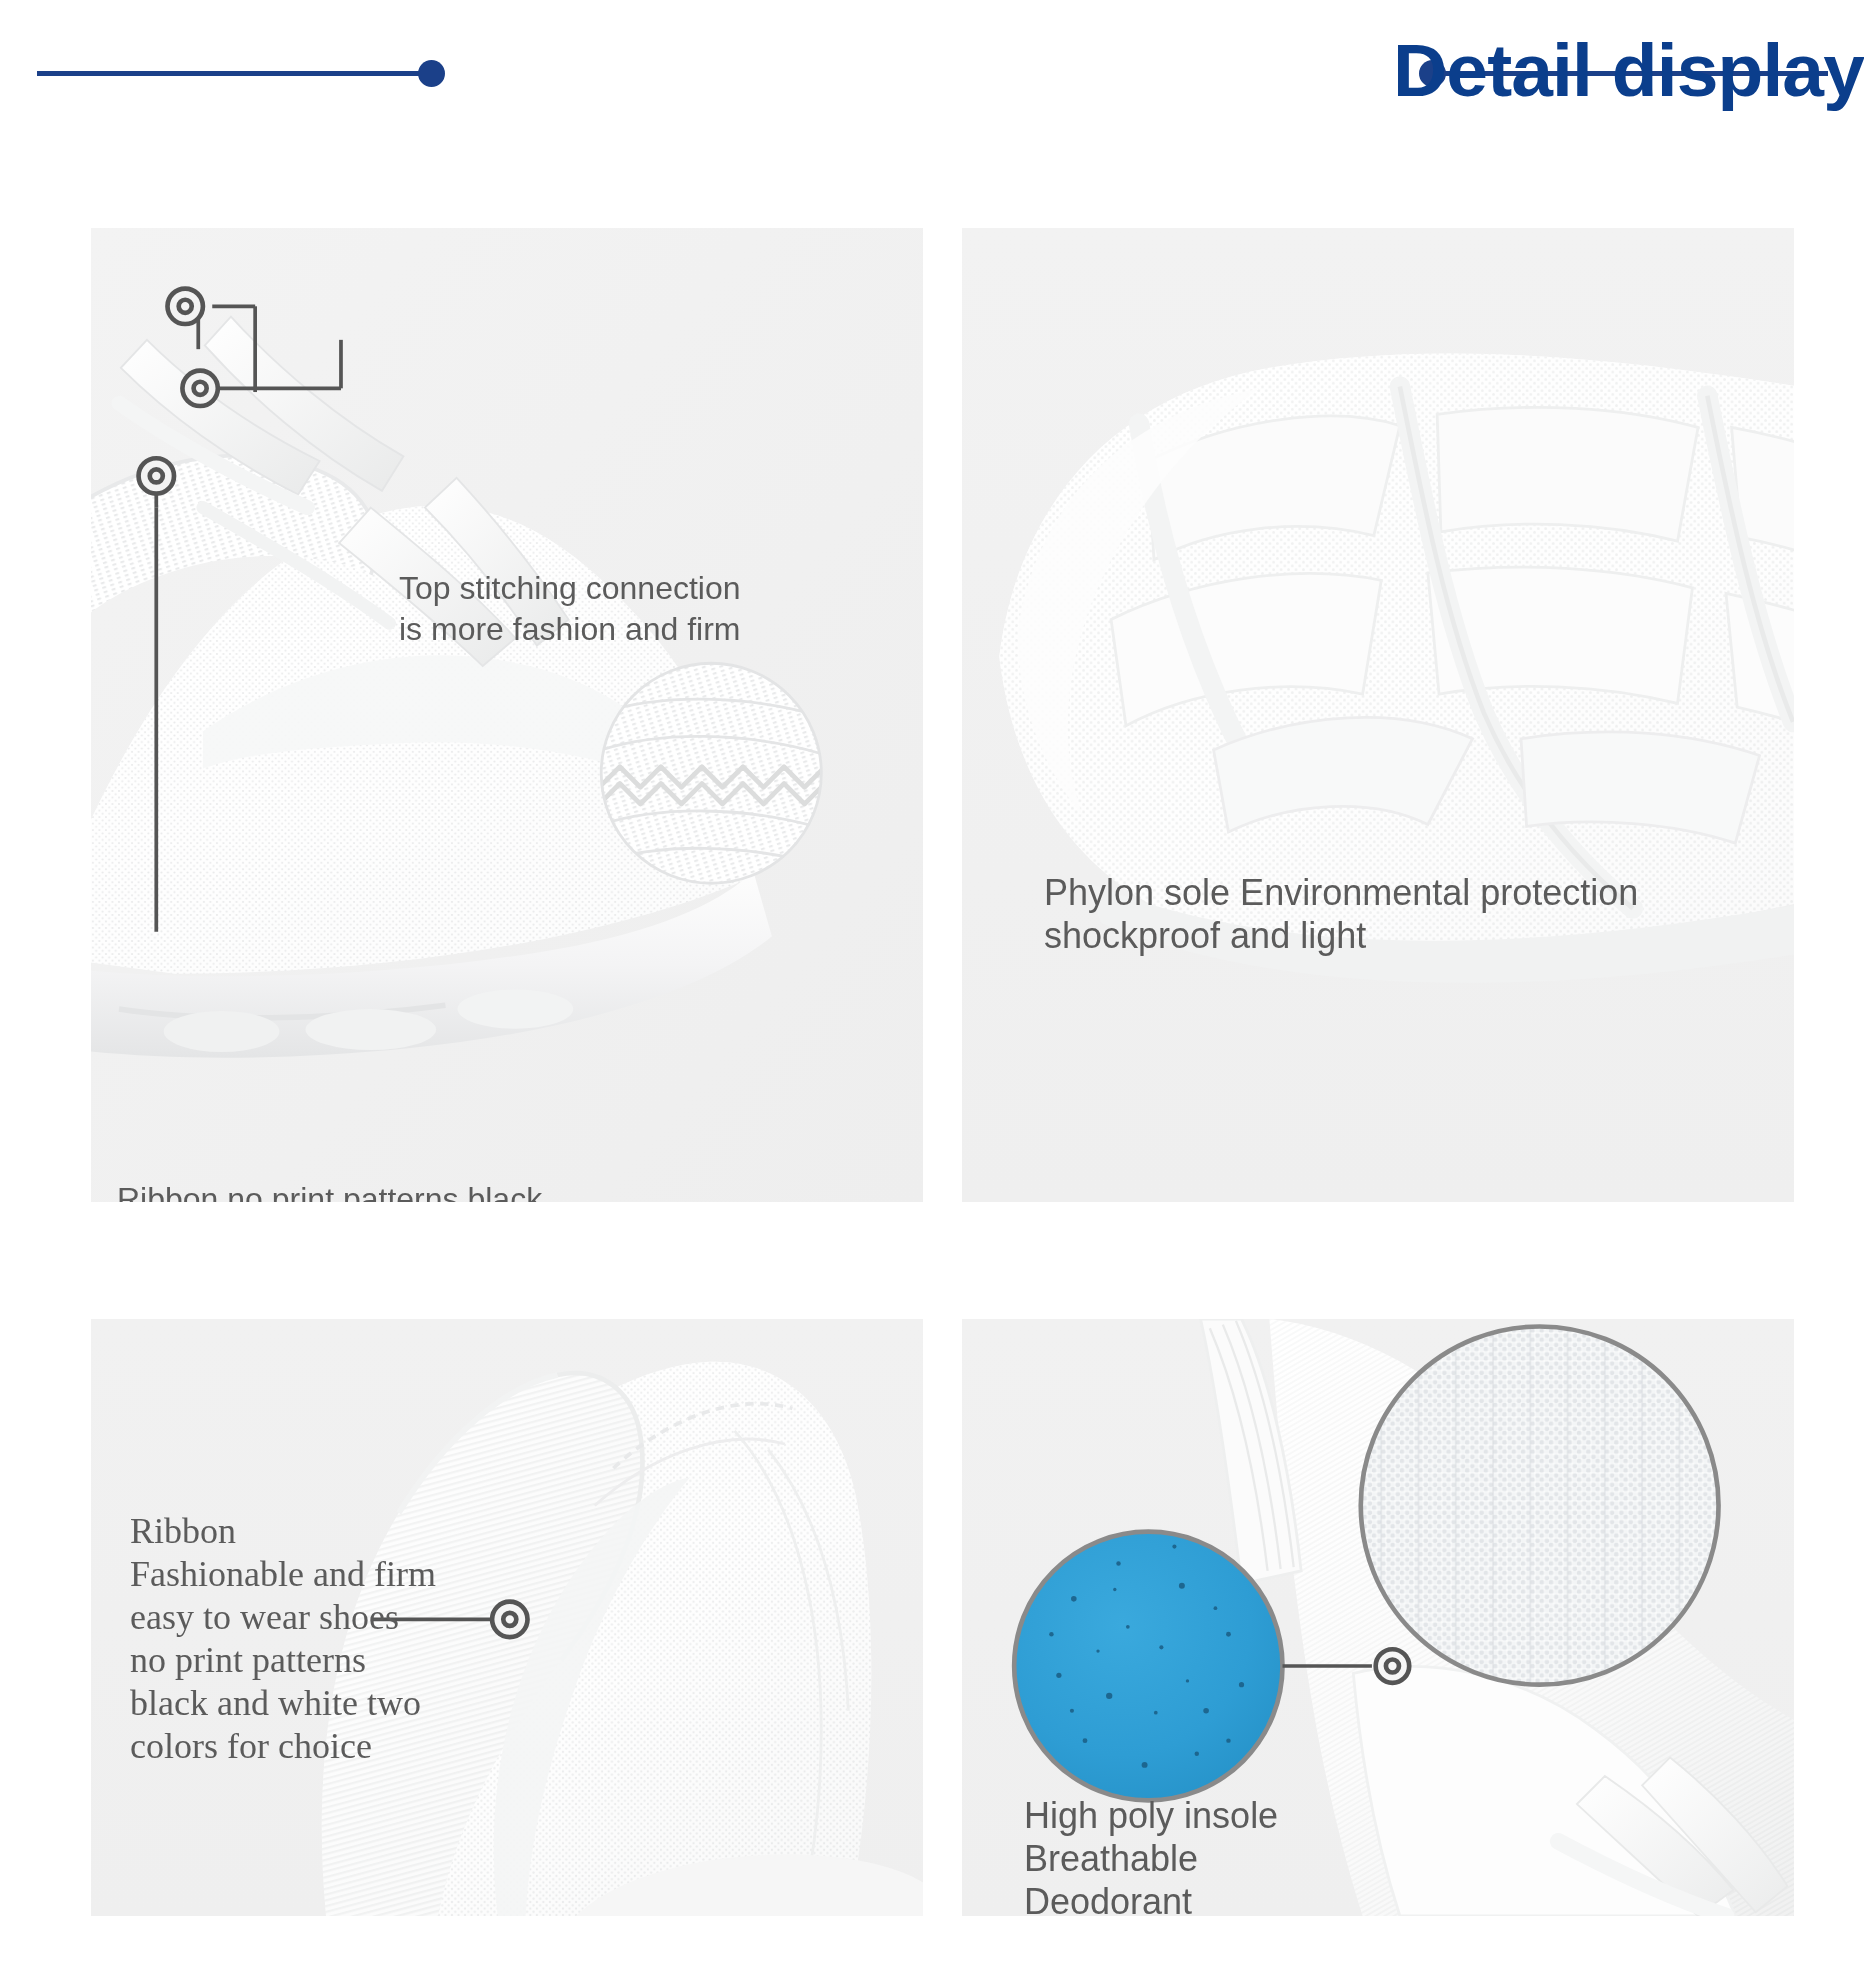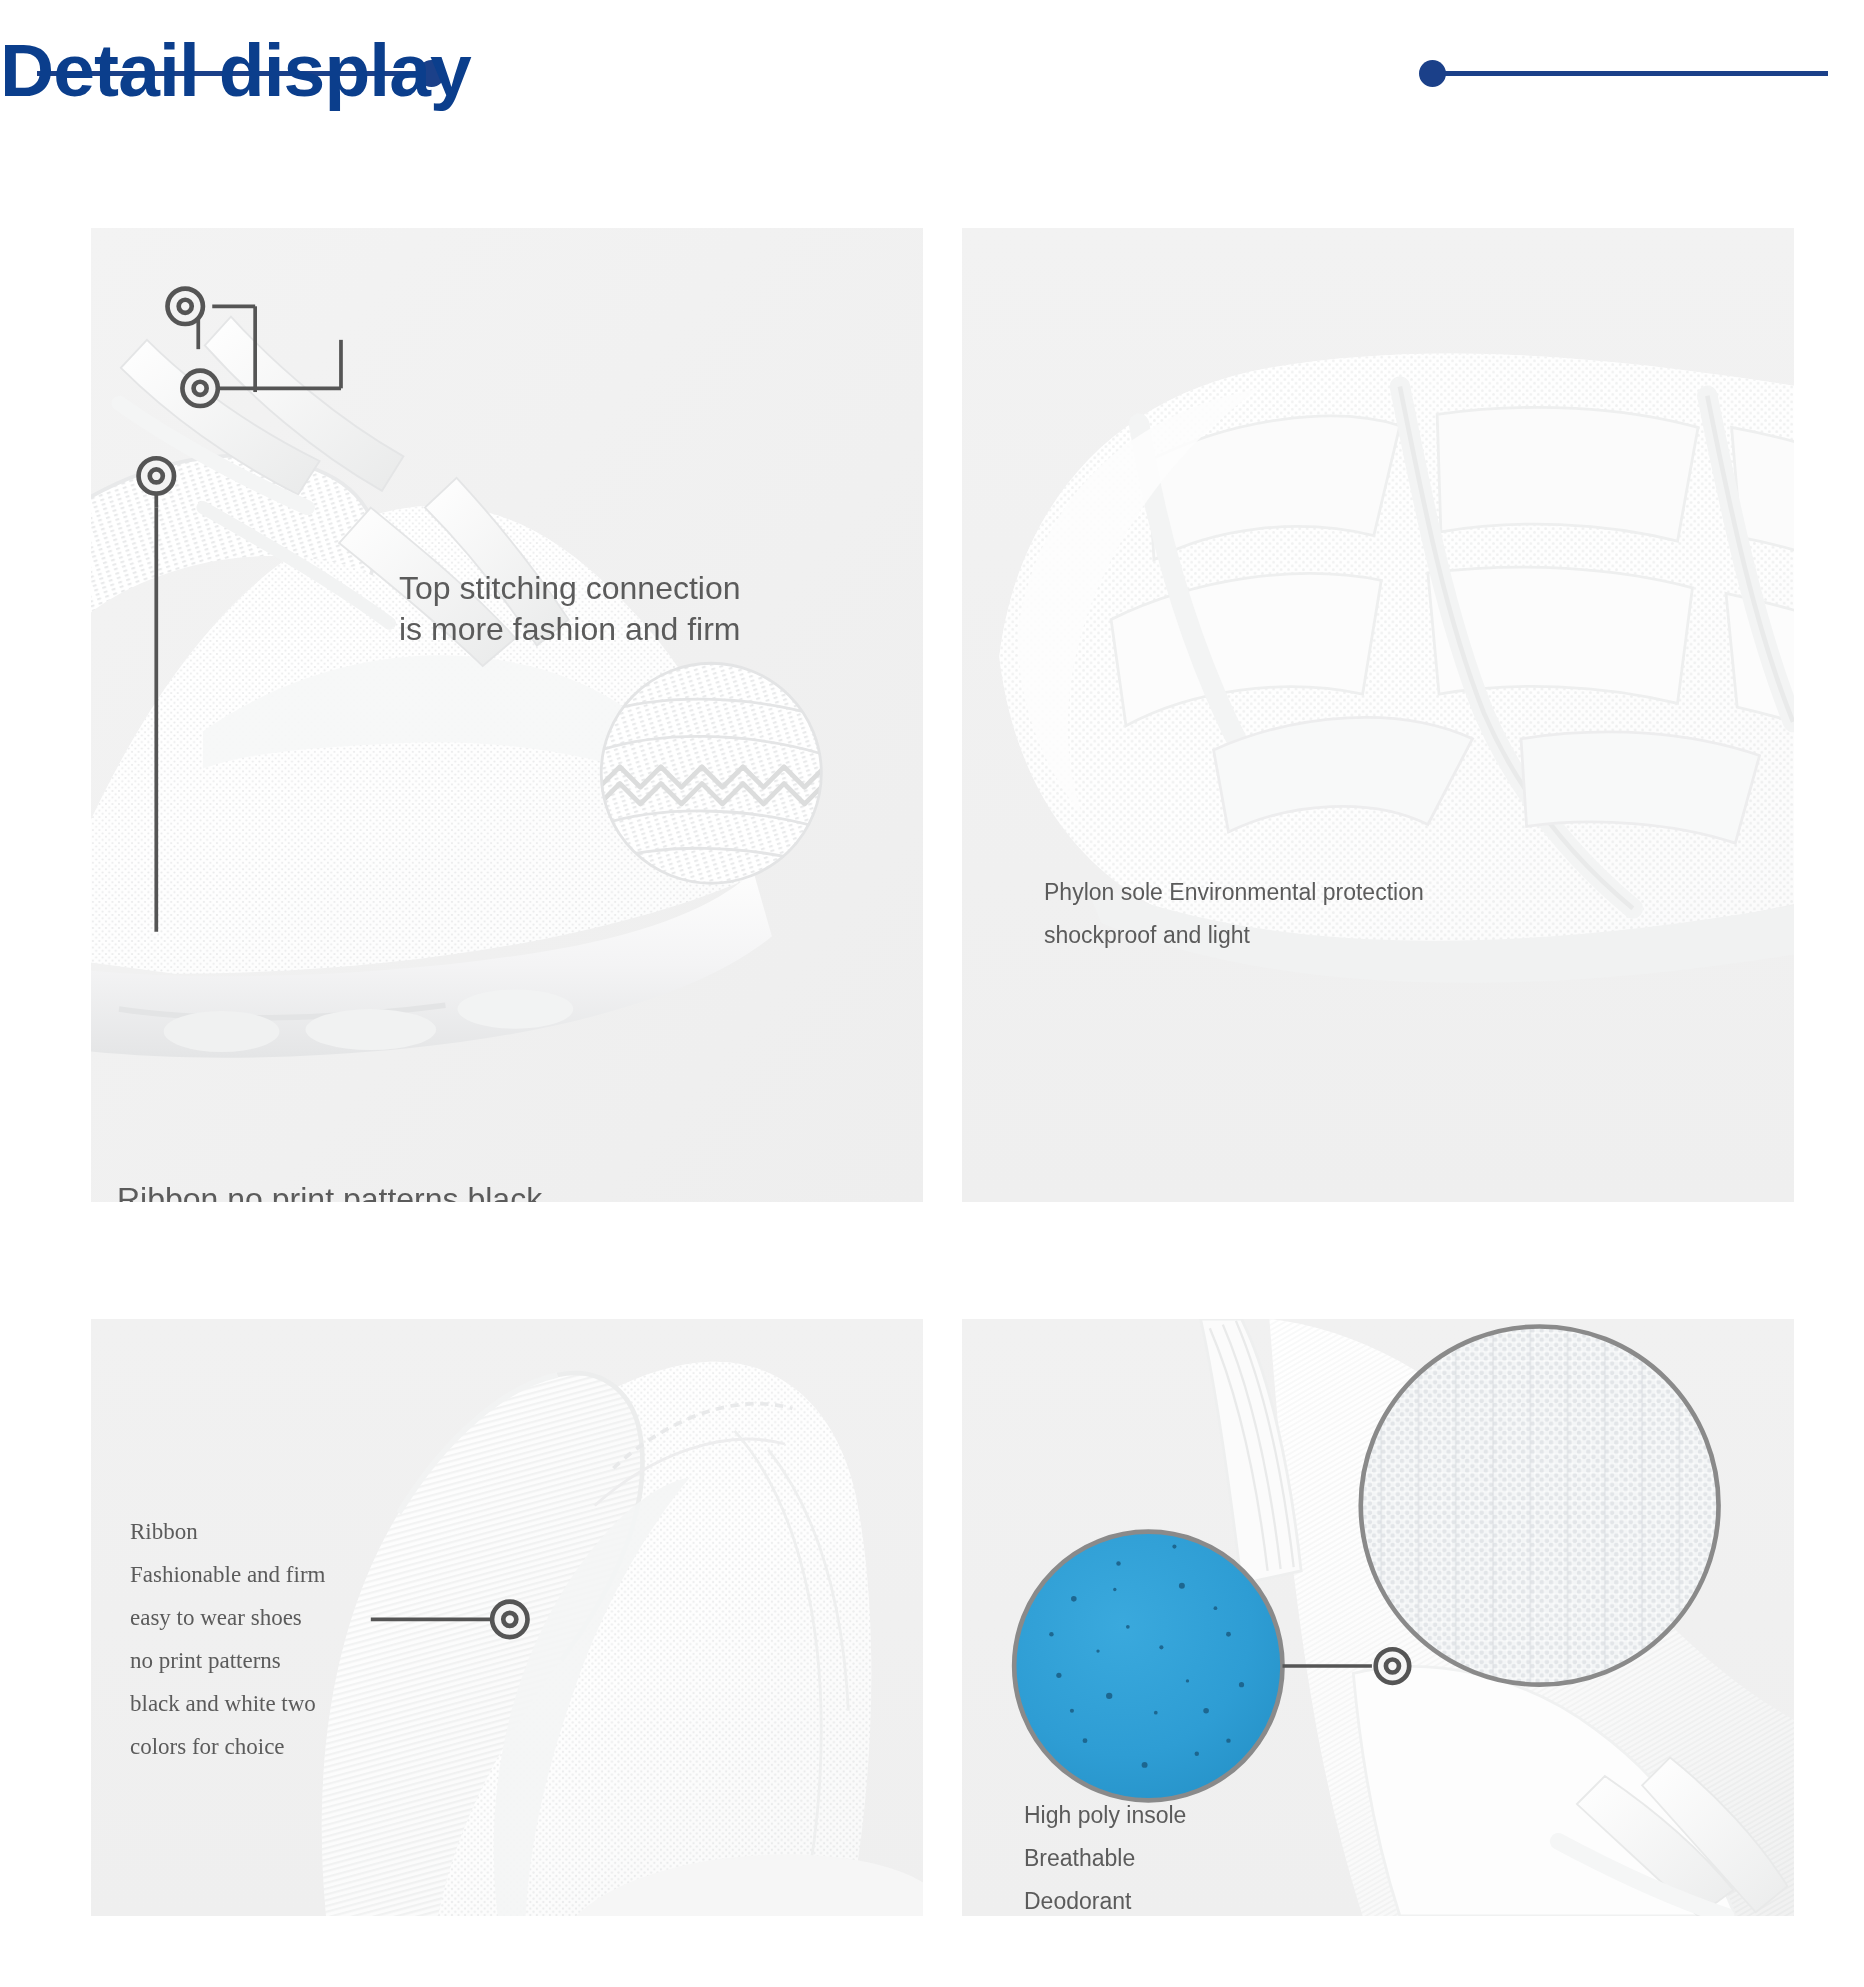--- a/index.html
+++ b/index.html
@@ -38,21 +38,21 @@
     height: 27px;
     border-radius: 50%;
     background: #1b4089;
   }
   .header-dot.left  { left: 418px; }
   .header-dot.right { left: 1419px; }
   .header-title {
     position: absolute;
     left: 0; top: 0;
     width: 1864px;
-    text-align: left;
+    text-align: right;
     font-size: 75px;
     line-height: 140px;
     font-weight: bold;
     color: #0b3e8c;
     letter-spacing: -0.9px;
   }
 
   
   .panel {
     position: absolute;
@@ -85,21 +85,21 @@
     line-height: 41px;
     white-space: pre-line;
   }
   .callout.c-a { left: 196px; top: 233px; width: 634px; }
   .callout.c-b { left: 308px; top: 340px; width: 522px; }
   .callout.c-c { left: 26px;  top: 951px; width: 653px; }
 
   .caption {
     position: absolute;
     color: #5b5b5b;
-    font-size: 23px;
+    font-size: 36px;
     line-height: 43px;
     white-space: pre-line;
   }
   .caption.p2cap { left: 82px; top: 643px; width: 746px; }
   .caption.p3cap { left: 39px; top: 191px; width: 429px; }
   .caption.p4side { left: 41px; top: 163px; width: 242px; }
   .caption.p4bot  { left: 62px; top: 475px; width: 429px; }
 </style>
 </head>
 <body>

